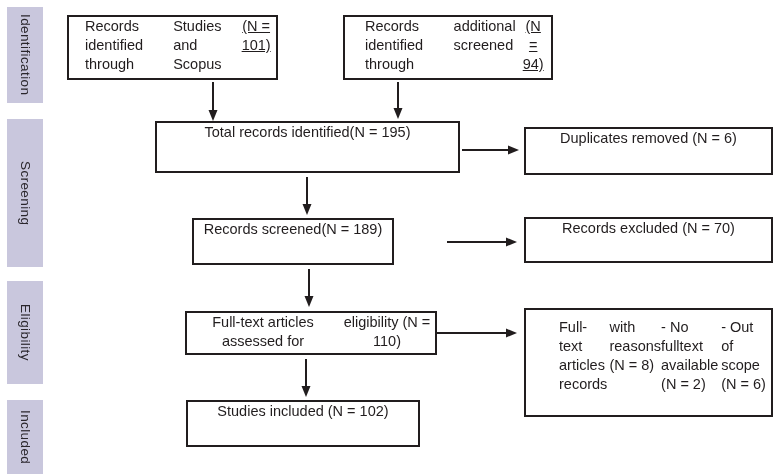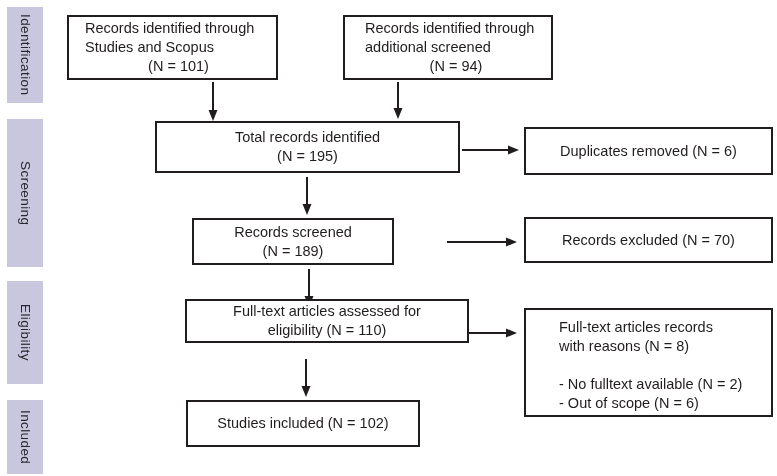--- a/index.html
+++ b/index.html
@@ -42,28 +42,27 @@
     letter-spacing: 0.4px;
     color: #2a262c;
   }
 
   .fbox {
     position: absolute;
     box-sizing: border-box;
     background: #ffffff;
     border: 2px solid var(--ink);
     display: flex;
-    flex-direction: column;
     justify-content: center;
     text-align: center;
     font-size: 14.5px;
     line-height: 19px;
   }
   .fbox.align-left { text-align: left; }
-  .fbox.align-left .nline { text-align: center; }
+  .fbox.align-left .nline { text-align: center; text-decoration: underline; }
   .fbox.top-align { justify-content: flex-start; }
   .spacer { height: 19px; }
 </style>
 </head>
 <body>
 
 <div class="canvas">
 
   <svg class="arrows" viewBox="0 0 777 476" xmlns="http://www.w3.org/2000/svg">
     <g>
@@ -128,21 +127,21 @@
 
   <div class="fbox" style="left:192px;top:218px;width:202px;height:47px">
     <div>Records screened</div>
     <div>(N = 189)</div>
   </div>
 
   <div class="fbox" style="left:524px;top:217px;width:249px;height:46px">
     <div>Records excluded (N = 70)</div>
   </div>
 
-  <div class="fbox" style="left:185px;top:299px;width:284px;height:44px">
+  <div class="fbox" style="left:185px;top:311px;width:252px;height:44px">
     <div>Full-text articles assessed for</div>
     <div>eligibility (N = 110)</div>
   </div>
 
   <div class="fbox align-left top-align" style="left:524px;top:308px;width:249px;height:109px;padding-left:33px;padding-right:4px;padding-top:8px">
     <div>Full-text articles records</div>
     <div>with reasons (N = 8)</div>
     <div class="spacer"></div>
     <div>- No fulltext available (N = 2)</div>
     <div>- Out of scope (N = 6)</div>

